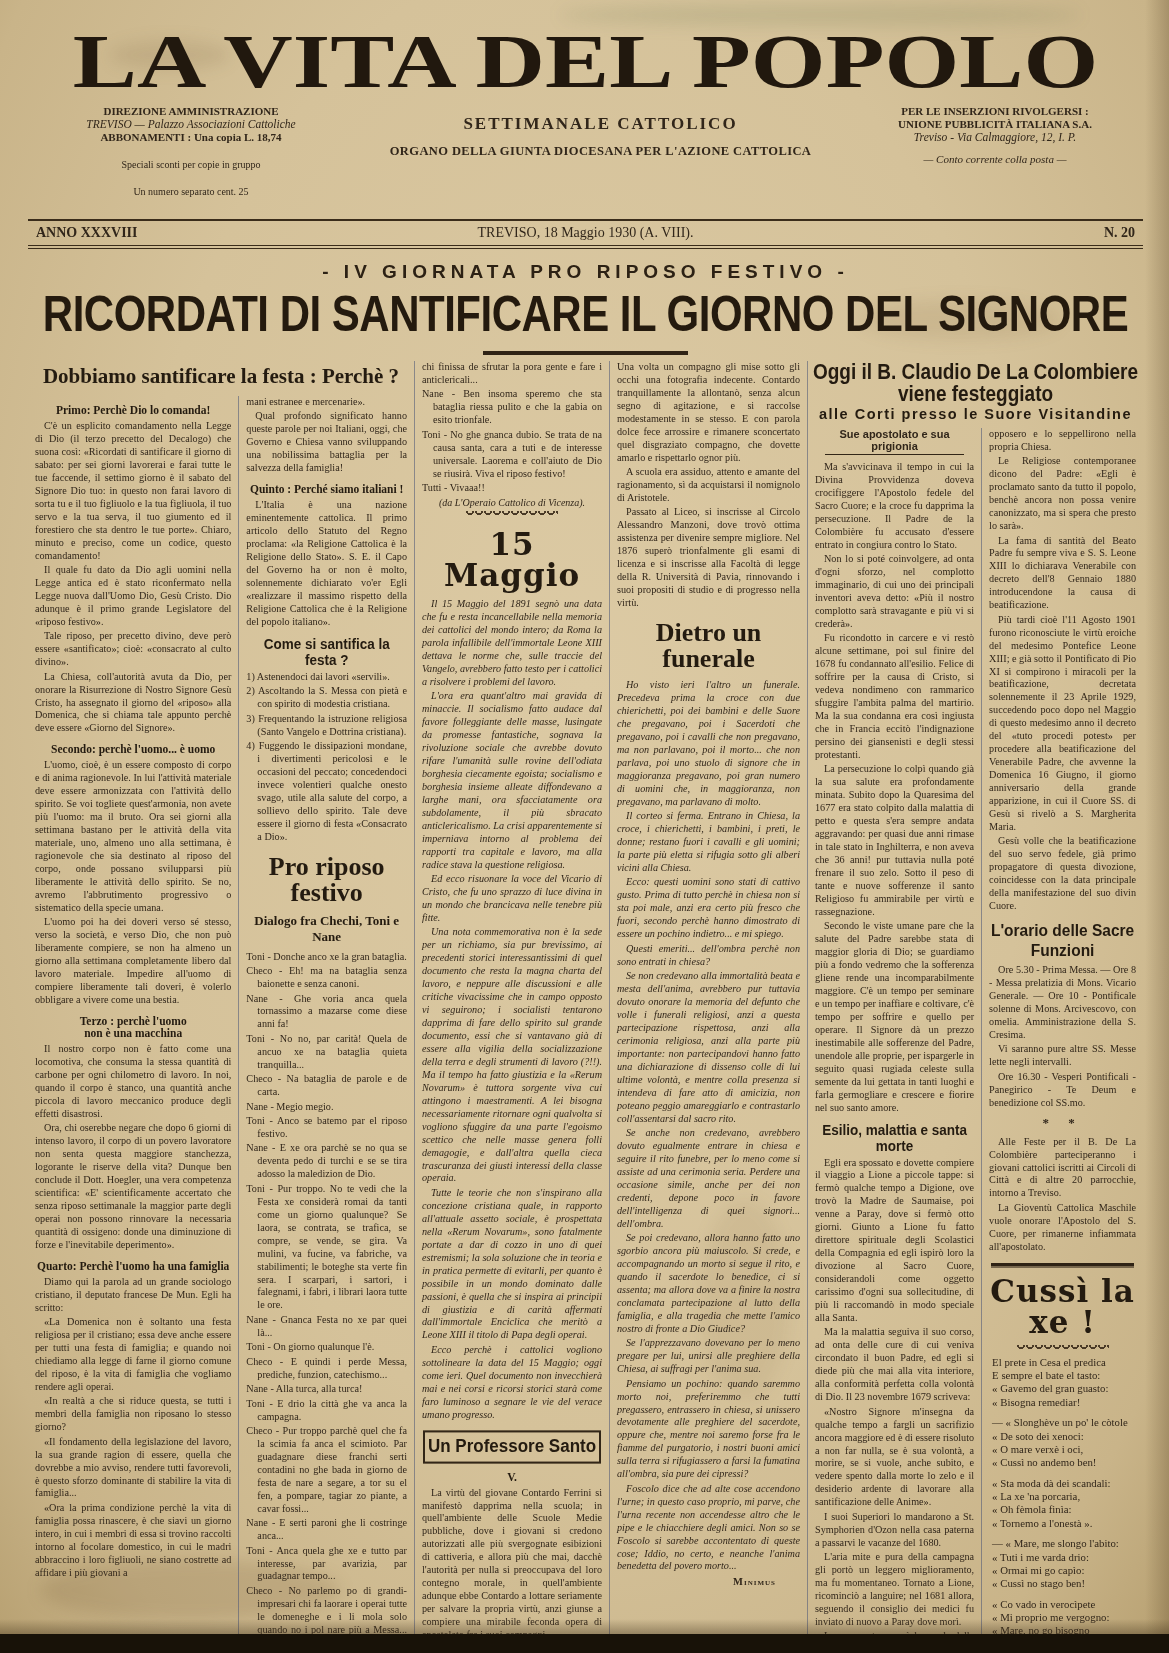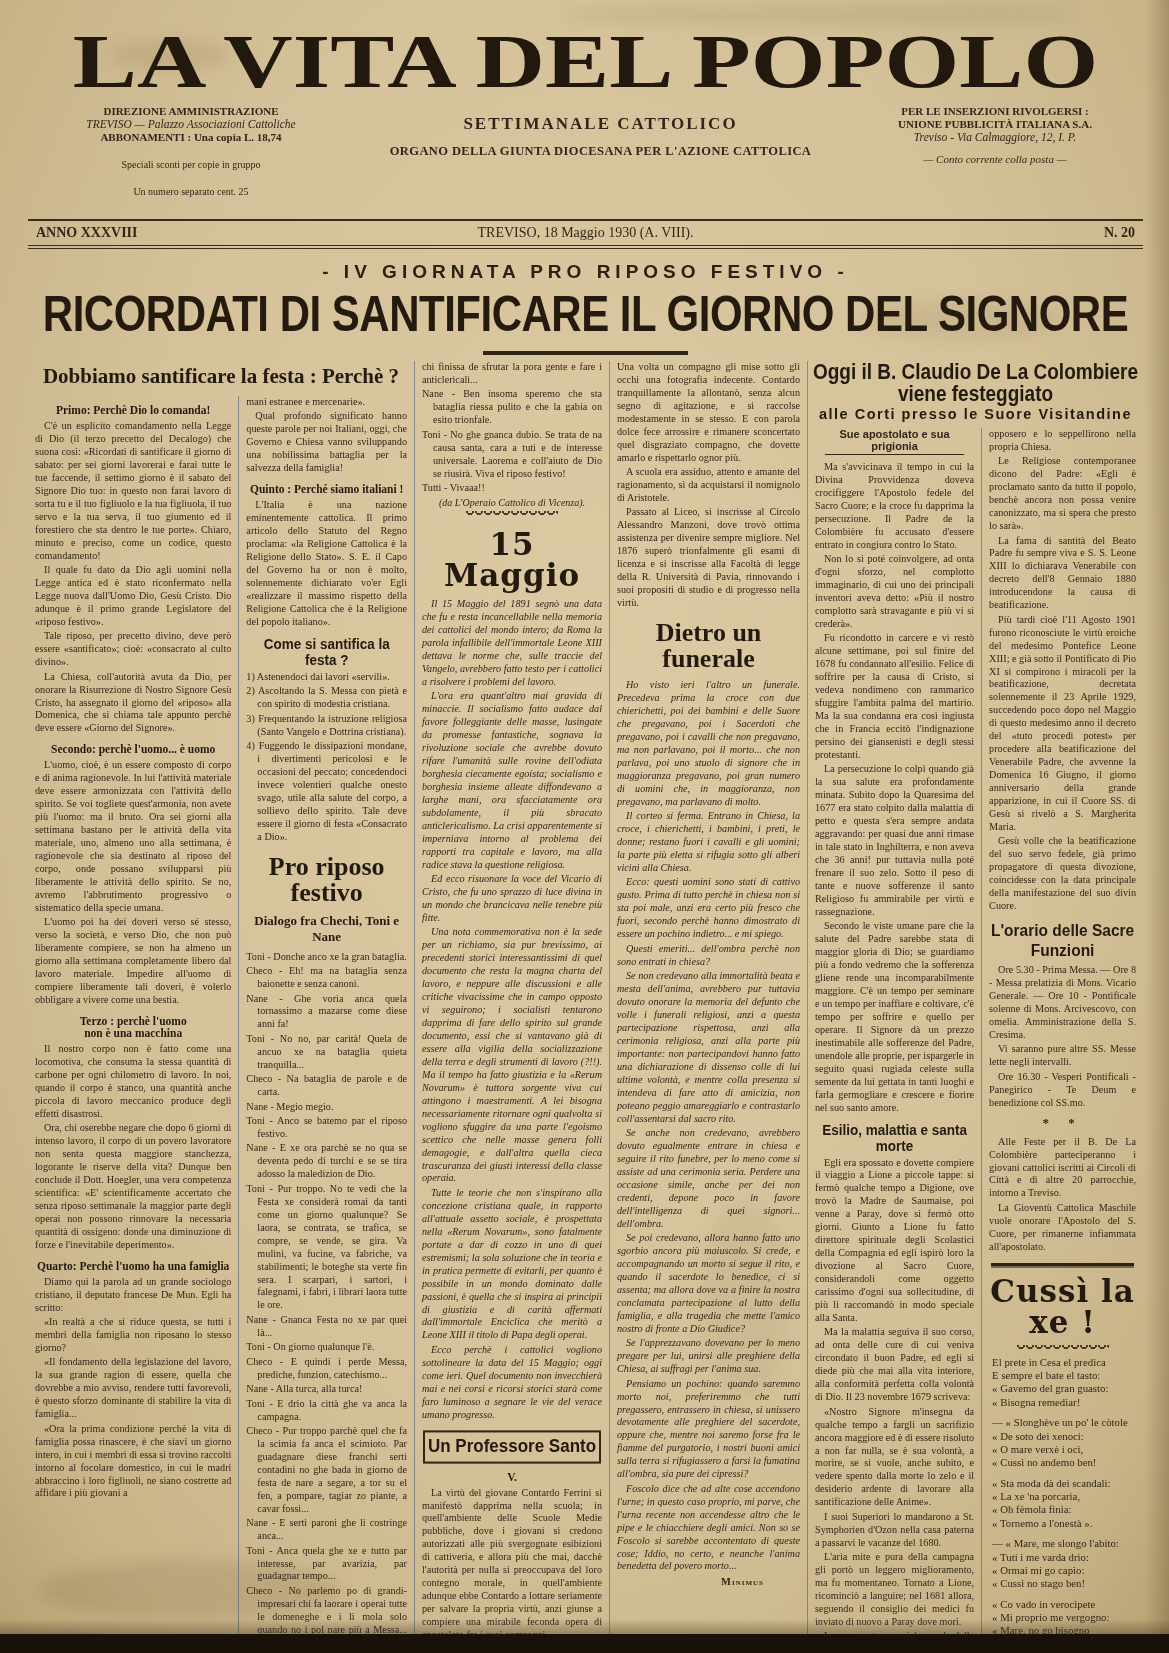--- a/index.html
+++ b/index.html
@@ -80,21 +80,21 @@
   .b-H{font-weight:bold;font-size:26px;line-height:1;text-align:center;margin:10px 0 7px;color:#241b10;}
   .b-H.xl{font-size:31px;letter-spacing:1px;font-family:"DejaVu Serif",serif;}
   .b-Hs{font-family:"Liberation Sans",sans-serif;font-weight:bold;font-size:15.5px;text-align:center;
     margin:9px 0 6px;transform:scaleY(1.12);color:#241b10;}
   .b-Hbox{font-family:"Liberation Sans",sans-serif;font-weight:bold;font-size:17px;text-align:center;
     border:2px solid #322617;padding:4px 2px;margin:9px 1px 7px;transform:scaleY(1.04);color:#241b10;}
   .b-kick{font-family:"Liberation Sans",sans-serif;font-weight:bold;font-size:11px;text-align:center;
     border-bottom:1px solid #322617;padding-bottom:2px;margin:0 10px 6px;}
   .b-ctr{text-align:center;font-style:italic;font-size:10px;margin:2px 0;}
   .b-sig{text-align:right;font-weight:bold;font-size:10.5px;margin:3px 10px 2px 0;}
-  .b-sig.sc{font-variant:small-caps;letter-spacing:1px;margin-right:36px;}
+  .b-sig.sc{font-variant:small-caps;letter-spacing:1px;margin-right:24px;}
   .b-v{font-size:10.8px;line-height:1.24;white-space:pre-line;margin:0 0 7px 3px;}
   .b-orn{height:8px;width:92px;margin:3px auto 3px;
     background:radial-gradient(circle at 4px 0px,transparent 2.5px,#4a3a26 2.5px,#4a3a26 4px,transparent 4px);
     background-size:9px 8px;background-repeat:repeat-x;}
   .b-ast{text-align:center;font-size:13px;letter-spacing:8px;margin:5px 0;font-weight:bold;}
   .b-rule{border:0;border-top:3px solid #2f2315;box-shadow:0 2px 0 rgba(47,35,21,.55);margin:9px 2px 8px;height:0;}
 </style>
 </head>
 <body>
 
@@ -155,20 +155,21 @@
               <p class="b-p">La Chiesa, coll'autorità avuta da Dio, per onorare la Risurrezione di Nostro Signore Gesù Cristo, ha assegnato il giorno del «riposo» alla Domenica, che si chiama tale appunto perchè deve essere «Giorno del Signore».</p>
               <h3 class="b-h">Secondo: perchè l'uomo... è uomo</h3>
               <p class="b-p">L'uomo, cioè, è un essere composto di corpo e di anima ragionevole. In lui l'attività materiale deve essere armonizzata con l'attività dello spirito. Se voi togliete quest'armonia, non avete più l'uomo: ma il bruto. Ora sei giorni alla settimana bastano per le attività della vita materiale, uno, almeno uno alla settimana, è ragionevole che sia destinato al riposo del corpo, onde possano svilupparsi più liberamente le attività dello spirito. Se no, avremo l'abbrutimento progressivo o sistematico della specie umana.</p>
               <p class="b-p">L'uomo poi ha dei doveri verso sé stesso, verso la società, e verso Dio, che non può liberamente compiere, se non ha almeno un giorno alla settimana completamente libero dal lavoro materiale. Impedire all'uomo di compiere liberamente tali doveri, è volerlo obbligare a vivere come una bestia.</p>
               <h3 class="b-h">Terzo : perchè l'uomo
 non è una macchina</h3>
               <p class="b-p">Il nostro corpo non è fatto come una locomotiva, che consuma la stessa quantità di carbone per ogni chilometro di lavoro. In noi, quando il corpo è stanco, una quantità anche piccola di lavoro meccanico produce degli effetti disastrosi.</p>
               <p class="b-p">Ora, chi oserebbe negare che dopo 6 giorni di intenso lavoro, il corpo di un povero lavoratore non senta questa maggiore stanchezza, logorante le riserve della vita? Dunque ben conclude il Dott. Hoegler, una vera competenza scientifica: «E' scientificamente accertato che senza riposo settimanale la maggior parte degli operai non possono rinnovare la necessaria quantità di ossigeno: donde una diminuzione di forze e l'inevitabile deperimento».</p>
               <h3 class="b-h">Quarto: Perchè l'uomo ha una famiglia</h3>
               <p class="b-p">Diamo qui la parola ad un grande sociologo cristiano, il deputato francese De Mun. Egli ha scritto:</p>
+              <p class="b-p">«La Domenica non è soltanto una festa religiosa per il cristiano; essa deve anche essere per tutti una festa di famiglia; e quando noi chiediamo alla legge di farne il giorno comune del riposo, è la vita di famiglia che vogliamo rendere agli operai.</p>
               <p class="b-p">«In realtà a che si riduce questa, se tutti i membri della famiglia non riposano lo stesso giorno?</p>
               <p class="b-p">«Il fondamento della legislazione del lavoro, la sua grande ragion di essere, quella che dovrebbe a mio avviso, rendere tutti favorevoli, è questo sforzo dominante di stabilire la vita di famiglia...</p>
               <p class="b-p">«Ora la prima condizione perchè la vita di famiglia possa rinascere, è che siavi un giorno intero, in cui i membri di essa si trovino raccolti intorno al focolare domestico, in cui le madri abbraccino i loro figliuoli, ne siano costrette ad affidare i più giovani a</p>
             </div>
           <div class="col">
               <p class="b-pc">mani estranee e mercenarie».</p>
               <p class="b-p">Qual profondo significato hanno queste parole per noi Italiani, oggi, che Governo e Chiesa vanno sviluppando una nobilissima battaglia per la salvezza della famiglia!</p>
               <h3 class="b-h">Quinto : Perché siamo italiani !</h3>
               <p class="b-p">L'Italia è una nazione eminentemente cattolica. Il primo articolo dello Statuto del Regno proclama: «la Religione Cattolica è la Religione dello Stato». S. E. il Capo del Governo ha or non è molto, solennemente dichiarato vo'er Egli «realizzare il massimo rispetto della Religione Cattolica che è la Religione del popolo italiano».</p>
               <h3 class="b-h sans">Come si santifica la festa ?</h3>

